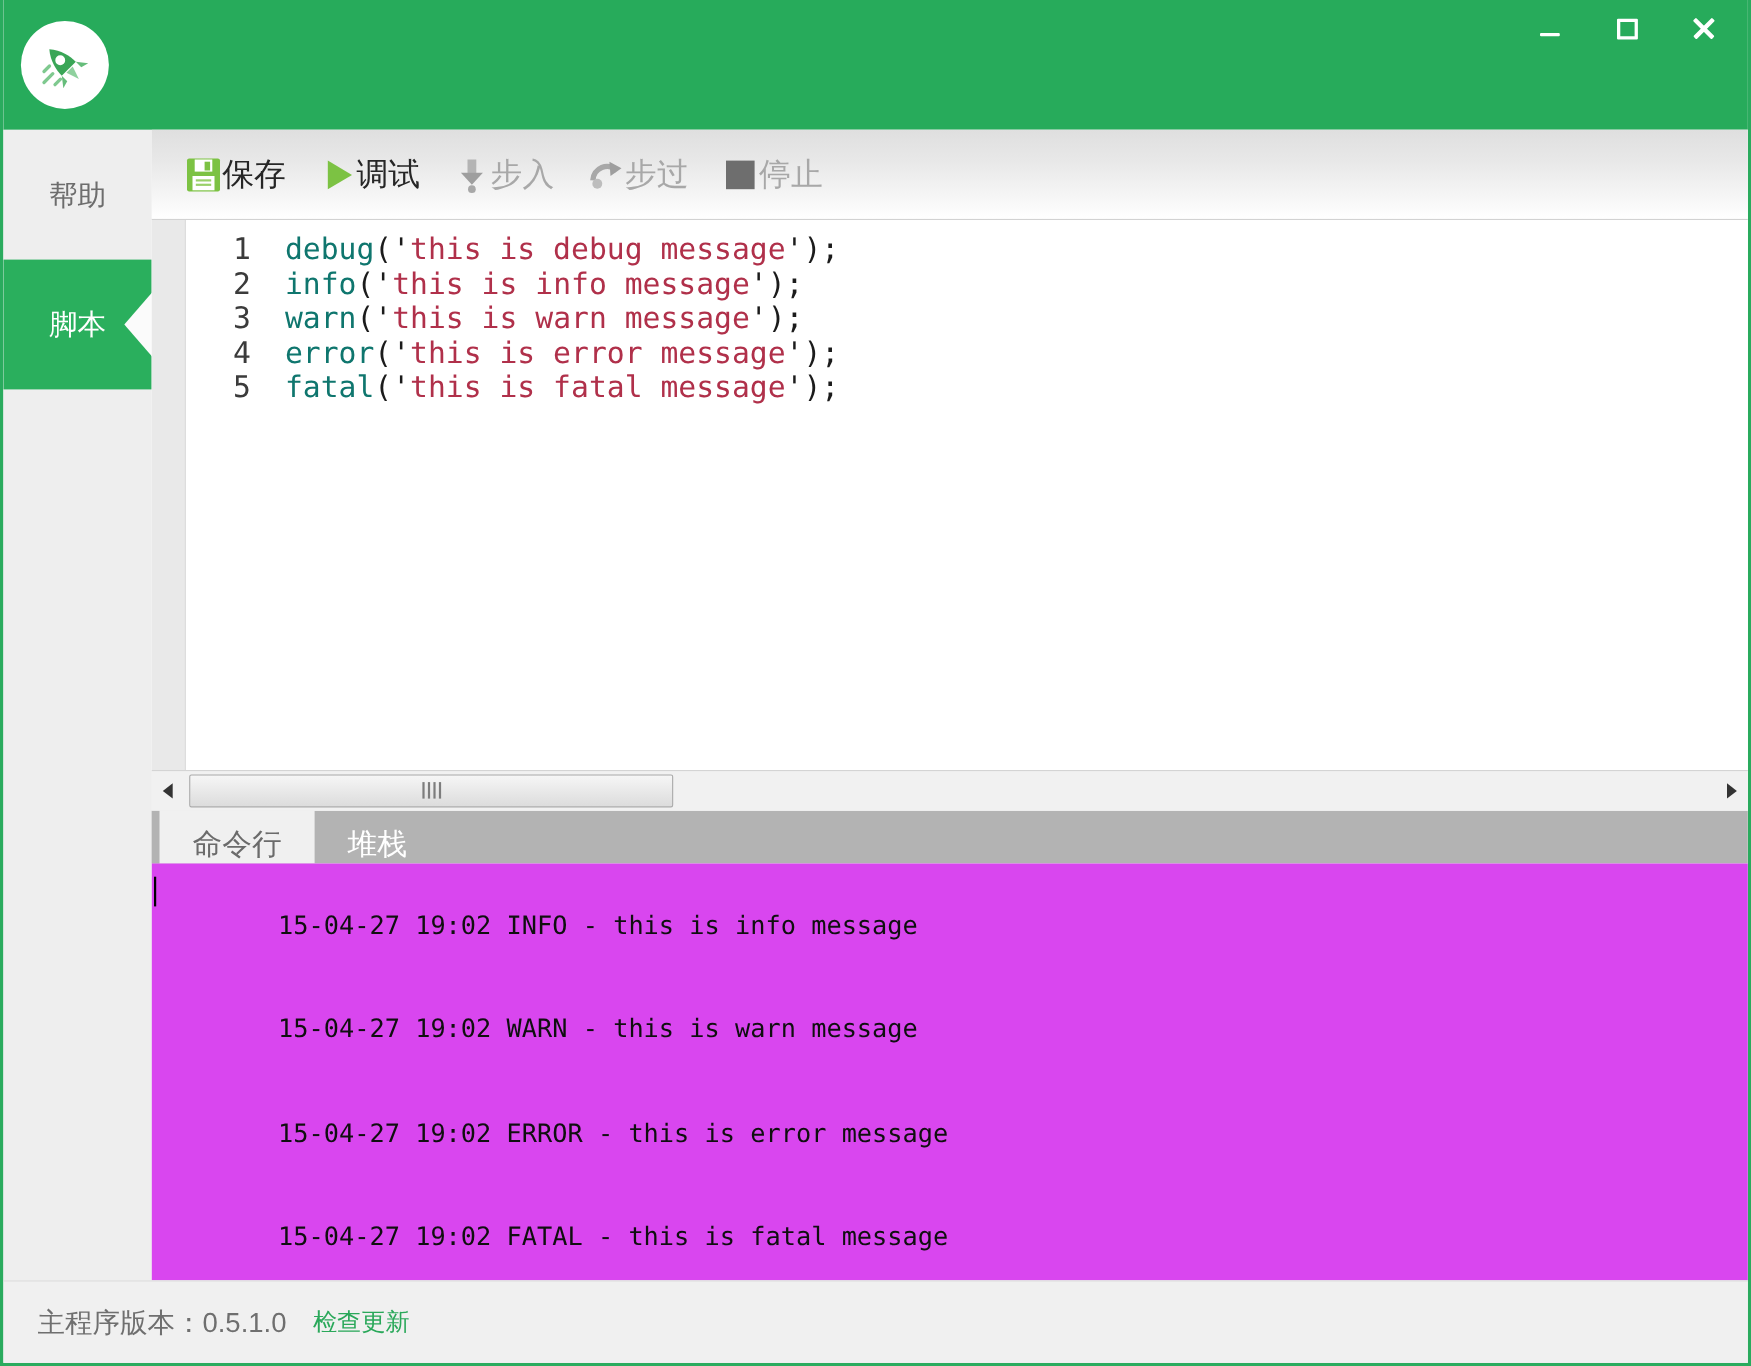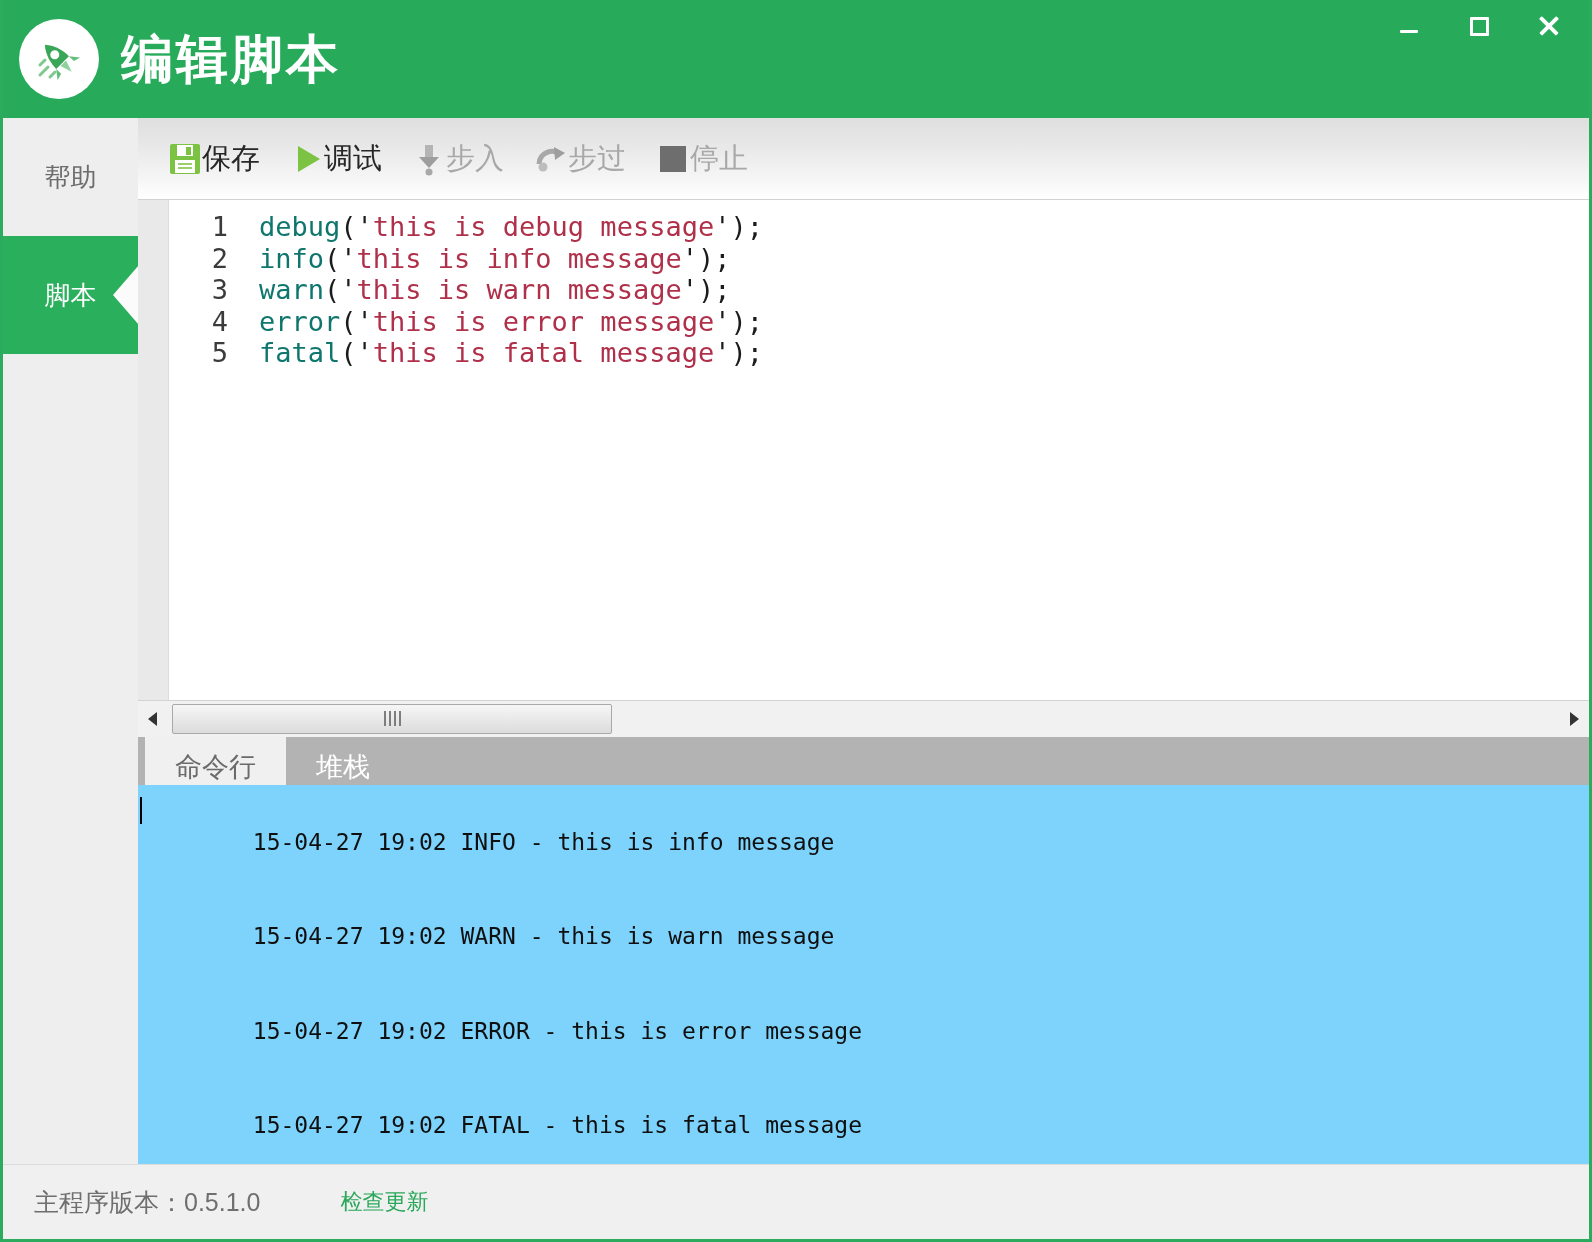--- a/index.html
+++ b/index.html
@@ -198,21 +198,21 @@
     color: #ffffff;
     cursor: pointer;
     white-space: nowrap;
   }
   .tab.active { background: #f0f0f0; color: #6b6b6b; }
 
   
   .console {
     position: relative;
     height: 379px;
-    background: #7dd3fc;
+    background: #d946ef;
     padding: 10px 0 0 0;
     overflow: hidden;
   }
   .con-line {
     position: relative;
     font-family: "DejaVu Sans Mono", "Liberation Mono", monospace;
     font-size: 23px;
     line-height: 31.5px;
     color: #0f0f0f;
     white-space: pre;
@@ -226,21 +226,21 @@
   }
 
   
   .statusbar {
     position: absolute; left: 0; bottom: 0;
     width: 1586px; height: 75px;
     background: #f0f0f0;
     border-top: 1px solid #dcdcdc;
     display: flex; align-items: center;
     padding-left: 31px;
-    gap: 80px;
+    gap: 24px;
   }
   .status-version { font-size: 25px; color: #6f6f6f; white-space: nowrap; }
   .status-update { font-size: 22px; color: #2aa85a; cursor: pointer; white-space: nowrap; }
 </style>
 </head>
 <body>
 
 <div class="window">
 
   <div class="titlebar">
@@ -253,21 +253,20 @@
           <path d="M37 33 L44 42 L37 40 Z" fill="#66bd7b"></path>
           <path d="M24 34 L28 46 L32 34 Z" fill="#8fd19e"></path>
         </g>
         <g stroke="#7fc98f" stroke-width="3" stroke-linecap="round">
           <line x1="9" y1="44" x2="17" y2="36"></line>
           <line x1="9" y1="34" x2="14" y2="29"></line>
           <line x1="19" y1="46" x2="24" y2="41"></line>
         </g>
       </svg>
     </div>
-    <div class="app-title">编辑脚本</div>
 
     <div class="win-controls">
       <div class="win-btn">
         <span class="ico-min"></span>
       </div>
       <div class="win-btn">
         <span class="ico-max"></span>
       </div>
       <div class="win-btn">
         <span class="ico-close"></span>

